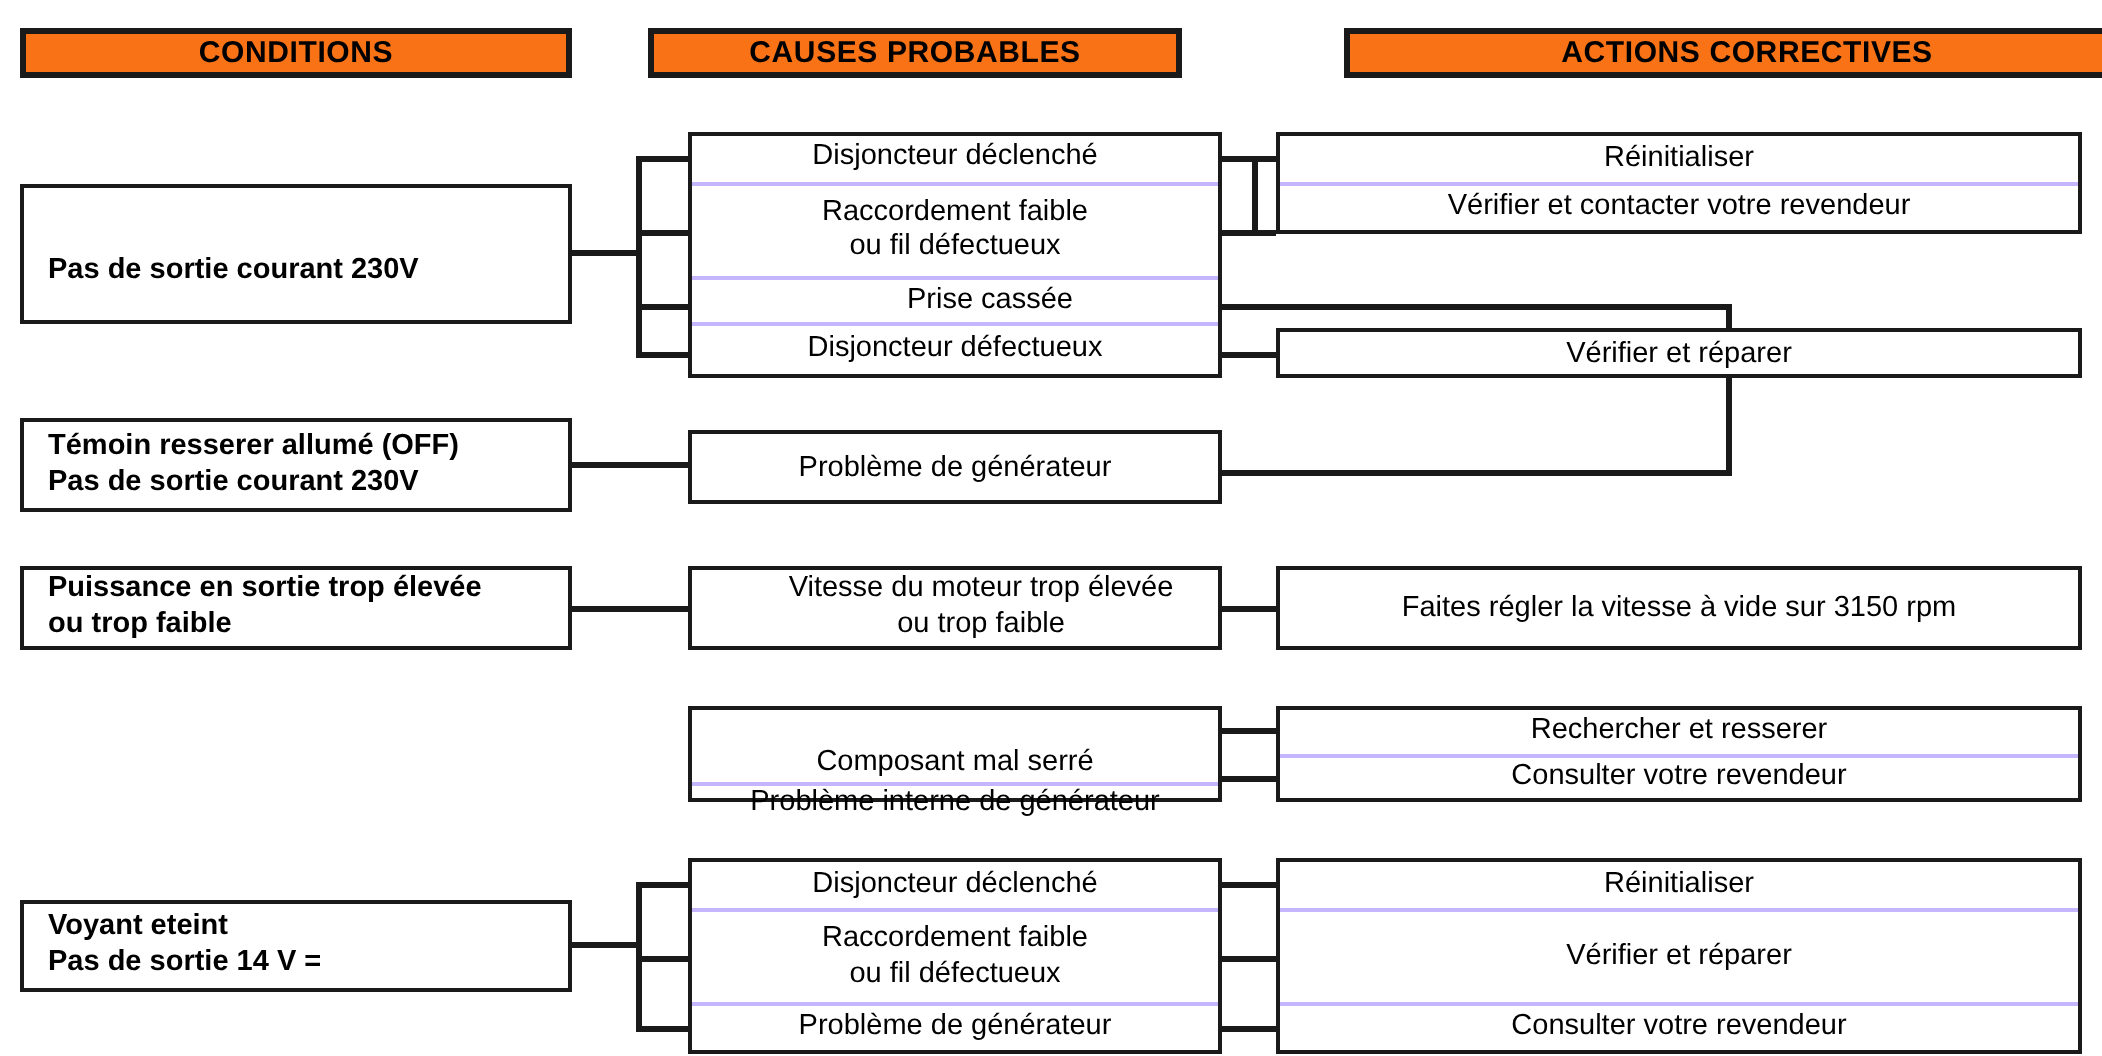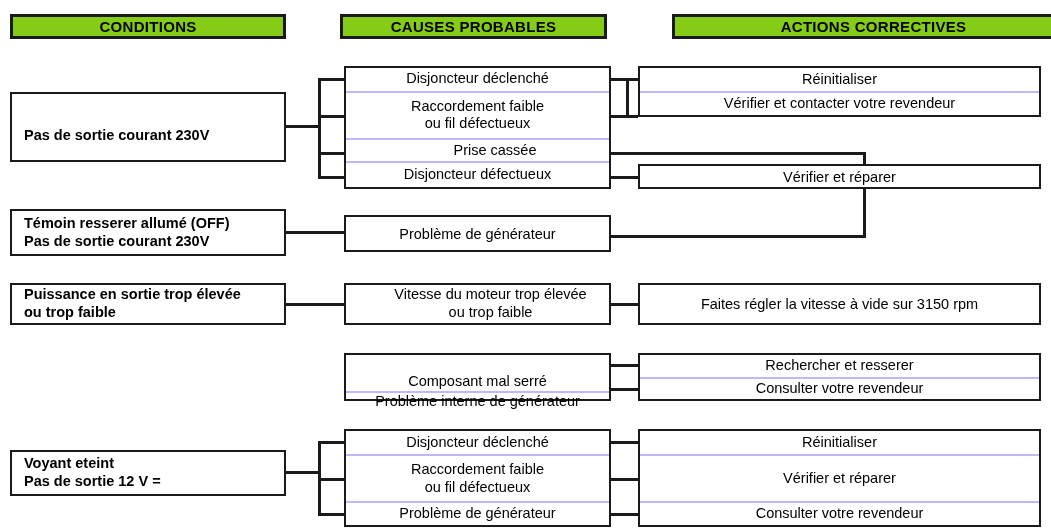--- a/index.html
+++ b/index.html
@@ -13,21 +13,21 @@
     height: 528px;
     background: #ffffff;
     font-family: "Liberation Sans", sans-serif;
     overflow: hidden;
   }
 
   
   .col-header {
     position: absolute;
     box-sizing: border-box;
-    background: #84cc16;
+    background: #f97316;
     border: 3px solid #1a1a1a;
     display: flex;
     align-items: center;
     justify-content: center;
     font-weight: bold;
     font-size: 15px;
     letter-spacing: 0.3px;
     color: #000000;
   }
 
@@ -101,21 +101,21 @@
   }
 </style>
 </head>
 <body>
 
 <div id="page">
 
   <div class="col-header" style="left:10px; top:14px; width:276px; height:25px;">
     <span>CONDITIONS</span>
   </div>
-  <div class="col-header" style="left:340px; top:14px; width:267px; height:25px;">
+  <div class="col-header" style="left:324px; top:14px; width:267px; height:25px;">
     <span>CAUSES PROBABLES</span>
   </div>
   <div class="col-header" style="left:672px; top:14px; width:403px; height:25px;">
     <span>ACTIONS CORRECTIVES</span>
   </div>
 
   <div class="box cond" style="left:10px; top:92px; width:276px; height:70px;">
     <span class="txt">
       <br>
       <span>Pas de sortie courant 230V</span>
@@ -195,21 +195,21 @@
   <div class="hline" style="left:611px; top:364px; width:27px;"></div>
   <div class="hline" style="left:611px; top:388px; width:27px;"></div>
   <div class="stack" style="left:638px; top:353px; width:403px; height:48px;">
     <div class="srow" style="height:24px;">Rechercher et resserer</div>
     <div class="srow" style="height:20px;">Consulter votre revendeur</div>
   </div>
 
   <div class="box cond" style="left:10px; top:450px; width:276px; height:46px;">
     <span class="txt">
       <span>Voyant eteint</span><br>
-      <span>Pas de sortie 12 V =</span>
+      <span>Pas de sortie 14 V =</span>
     </span>
   </div>
   <div class="hline" style="left:286px; top:471px; width:35px;"></div>
   <div class="vline" style="left:318px; top:441px; height:75px;"></div>
   <div class="hline" style="left:318px; top:441px; width:28px;"></div>
   <div class="hline" style="left:318px; top:478px; width:28px;"></div>
   <div class="hline" style="left:318px; top:513px; width:28px;"></div>
 
   <div class="stack" style="left:344px; top:429px; width:267px; height:98px;">
     <div class="srow" style="height:25px;">Disjoncteur déclenché</div>

